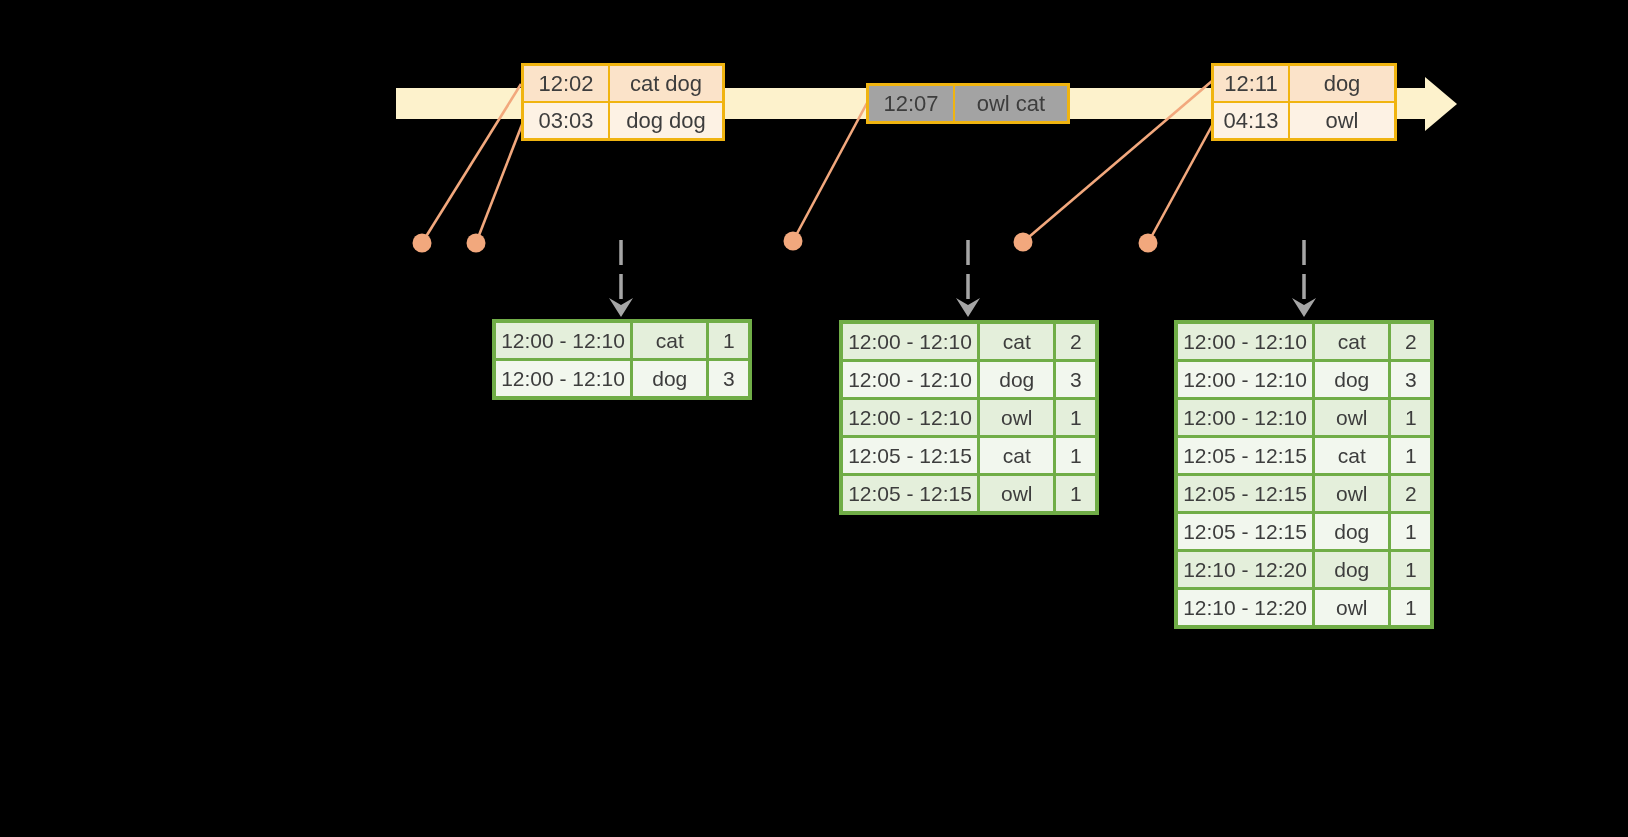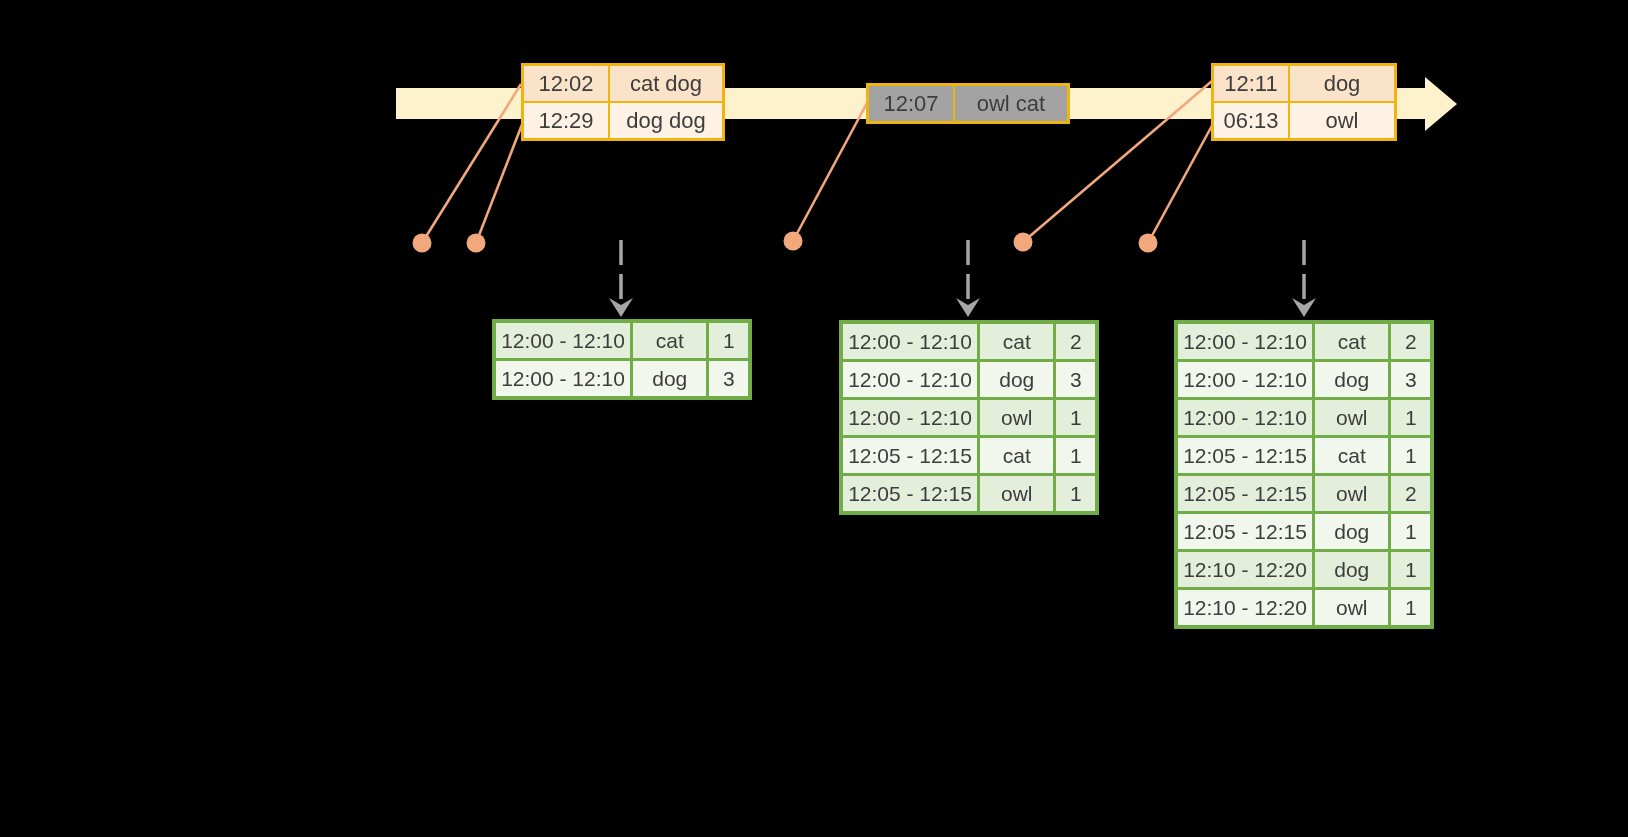--- a/index.html
+++ b/index.html
@@ -82,37 +82,37 @@
       </g>
     </g>
   </svg>
 
   <div class="event-table" style="left:521px;top:63px;--tw:84px;--ww:112px;">
       <div class="erow">
         <div class="ecell c-time">12:02</div>
         <div class="ecell c-words">cat dog</div>
       </div>
       <div class="erow">
-        <div class="ecell c-time">12:29</div>
+        <div class="ecell c-time">03:03</div>
         <div class="ecell c-words">dog dog</div>
       </div>
     </div>
   <div class="event-table single" style="left:866px;top:83px;--tw:84px;--ww:112px;">
       <div class="erow">
         <div class="ecell c-time">12:07</div>
         <div class="ecell c-words">owl cat</div>
       </div>
     </div>
   <div class="event-table" style="left:1211px;top:63px;justify-content:space-between;--tw:74px;--ww:104px;">
       <div class="erow">
         <div class="ecell c-time">12:11</div>
         <div class="ecell c-words">dog</div>
       </div>
       <div class="erow">
-        <div class="ecell c-time">06:13</div>
+        <div class="ecell c-time">04:13</div>
         <div class="ecell c-words">owl</div>
       </div>
     </div>
 
   <div class="result-table" style="left:492px;top:319px;">
       <div class="rrow">
         <div class="rcell c-window">12:00 - 12:10</div>
         <div class="rcell c-word">cat</div>
         <div class="rcell c-count">1</div>
       </div>

